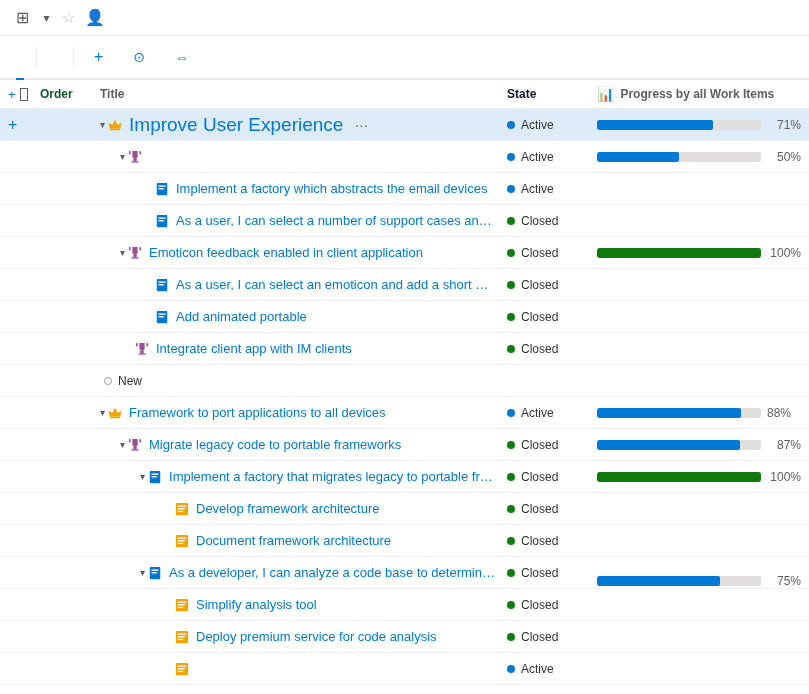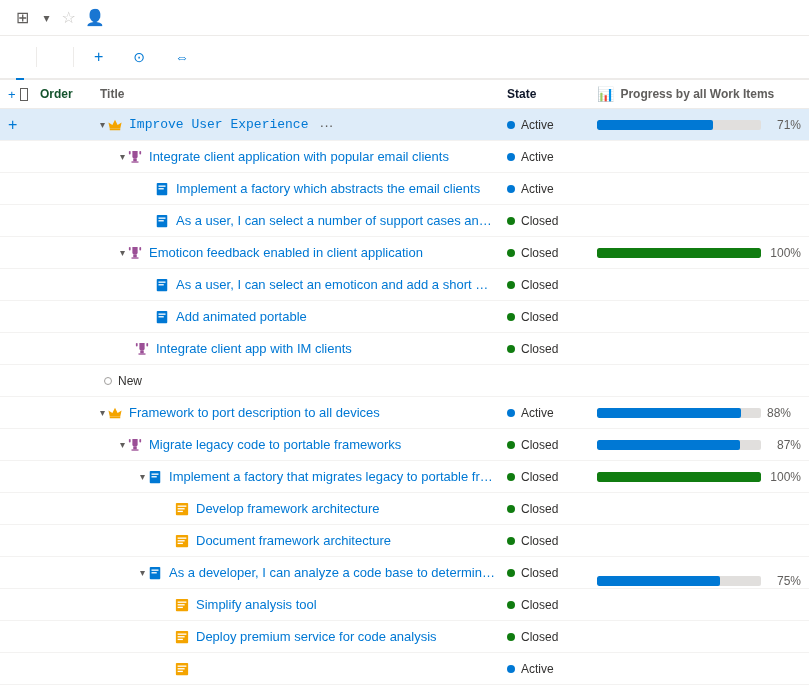--- a/index.html
+++ b/index.html
@@ -63,21 +63,21 @@
         <div style="padding: 0px 8px; color: rgb(0, 120, 212); font-size: 16px; cursor: pointer;">+</div>
         <div style="padding: 0px 8px; color: rgb(96, 94, 92); font-size: 12px;"></div>
         <div style="display: flex; align-items: center; gap: 3px; padding: 0px 4px; overflow: hidden;">
           <span style="font-size: 10px; color: rgb(96, 94, 92); cursor: pointer; flex-shrink: 0;">▾</span>
           <span style="flex-shrink: 0; display: flex; align-items: center;">
             <svg width="14" height="14" viewBox="0 0 16 16" fill="none">
               <path d="M2 12h12l1.5-7L11 8 8 2 5 8 0.5 5z" fill="#f4a400"></path>
               <rect x="2" y="12" width="12" height="2" fill="#f4a400"></rect>
             </svg>
           </span>
-          <span style="overflow: hidden; text-overflow: ellipsis; white-space: nowrap; color: rgb(0, 120, 212); cursor: pointer; font-size: 13px; margin-left: 4px; font-family: Liberation Mono, monospace;">Improve User Experience</span>
+          <span style="overflow: hidden; text-overflow: ellipsis; white-space: nowrap; color: rgb(0, 120, 212); cursor: pointer; font-size: 19px; margin-left: 4px;">Improve User Experience</span>
           <span style="margin-left: 8px; color: rgb(96, 94, 92); cursor: pointer; font-size: 14px; flex-shrink: 0;">···</span>
         </div>
         <div style="padding: 0px 8px; display: flex; align-items: center; gap: 6px; font-size: 12px;">
           <span style="width: 8px; height: 8px; border-radius: 50%; flex-shrink: 0; background: rgb(0, 120, 212);"></span>
           <span>Active</span>
         </div>
         <div style="padding: 0px 8px; display: flex; align-items: center; gap: 6px;">
           <div style="height: 10px; background: rgb(225, 223, 221); border-radius: 2px; flex: 1 1 0%; overflow: hidden;">
             <div style="height: 100%; border-radius: 2px; width: 71%; background: rgb(0, 120, 212);"></div>
           </div>
@@ -91,40 +91,45 @@
           <span style="font-size: 10px; color: rgb(96, 94, 92); cursor: pointer; flex-shrink: 0;">▾</span>
           <span style="flex-shrink: 0; display: flex; align-items: center;">
             <svg width="14" height="14" viewBox="0 0 16 16" fill="none">
               <path d="M5 1h6v6c0 2-1.5 3-3 3s-3-1-3-3V1z" fill="#9b4f96"></path>
               <rect x="6" y="10" width="4" height="3" fill="#9b4f96"></rect>
               <rect x="4" y="13" width="8" height="1.5" fill="#9b4f96"></rect>
               <rect x="1" y="1" width="2" height="4" rx="1" fill="#9b4f96"></rect>
               <rect x="13" y="1" width="2" height="4" rx="1" fill="#9b4f96"></rect>
             </svg>
           </span>
-          <span style="overflow: hidden; text-overflow: ellipsis; white-space: nowrap; color: rgb(0, 120, 212); cursor: pointer; font-size: 13px; margin-left: 4px;">Integrate client application with popular email clients</span>
         </div>
         <div style="padding: 0px 8px; display: flex; align-items: center; gap: 6px; font-size: 12px;">
           <span style="width: 8px; height: 8px; border-radius: 50%; flex-shrink: 0; background: rgb(0, 120, 212);"></span>
           <span>Active</span>
         </div>
-      </div>
-      <div style="display: grid; grid-template-columns: 36px 60px 1fr 90px 220px; align-items: center; height: 32px; border-bottom: 1px solid rgb(243, 242, 241);">
-        <div style="padding: 0px 8px; color: rgb(0, 120, 212); font-size: 16px; cursor: pointer;"></div>
-        <div style="padding: 0px 8px; color: rgb(96, 94, 92); font-size: 12px;"></div>
-        <div style="display: flex; align-items: center; gap: 3px; padding: 0px 4px 0px 44px; overflow: hidden;">
-          <span style="width: 12px; flex-shrink: 0;"></span>
-          <span style="flex-shrink: 0; display: flex; align-items: center;">
-            <svg width="14" height="14" viewBox="0 0 16 16" fill="none">
-              <rect x="2" y="1" width="12" height="14" rx="1" fill="#0078d4"></rect>
-              <rect x="4" y="4" width="8" height="1.5" fill="white"></rect>
-              <rect x="4" y="7" width="6" height="1.5" fill="white"></rect>
-            </svg>
-          </span>
-          <span style="overflow: hidden; text-overflow: ellipsis; white-space: nowrap; color: rgb(0, 120, 212); cursor: pointer; font-size: 13px; margin-left: 4px;">Implement a factory which abstracts the email clients</span>
+        <div style="padding: 0px 8px; display: flex; align-items: center; gap: 6px;">
+          <div style="height: 10px; background: rgb(225, 223, 221); border-radius: 2px; flex: 1 1 0%; overflow: hidden;">
+            <div style="height: 100%; border-radius: 2px; width: 50%; background: rgb(0, 120, 212);"></div>
+          </div>
+          <span style="font-size: 12px; color: rgb(96, 94, 92); width: 34px; text-align: right;">50%</span>
+        </div>
+      </div>
+      <div style="display: grid; grid-template-columns: 36px 60px 1fr 90px 220px; align-items: center; height: 32px; border-bottom: 1px solid rgb(243, 242, 241);">
+        <div style="padding: 0px 8px; color: rgb(0, 120, 212); font-size: 16px; cursor: pointer;"></div>
+        <div style="padding: 0px 8px; color: rgb(96, 94, 92); font-size: 12px;"></div>
+        <div style="display: flex; align-items: center; gap: 3px; padding: 0px 4px 0px 44px; overflow: hidden;">
+          <span style="width: 12px; flex-shrink: 0;"></span>
+          <span style="flex-shrink: 0; display: flex; align-items: center;">
+            <svg width="14" height="14" viewBox="0 0 16 16" fill="none">
+              <rect x="2" y="1" width="12" height="14" rx="1" fill="#0078d4"></rect>
+              <rect x="4" y="4" width="8" height="1.5" fill="white"></rect>
+              <rect x="4" y="7" width="6" height="1.5" fill="white"></rect>
+            </svg>
+          </span>
+          <span style="overflow: hidden; text-overflow: ellipsis; white-space: nowrap; color: rgb(0, 120, 212); cursor: pointer; font-size: 13px; margin-left: 4px;">Implement a factory which abstracts the email devices</span>
         </div>
         <div style="padding: 0px 8px; display: flex; align-items: center; gap: 6px; font-size: 12px;">
           <span style="width: 8px; height: 8px; border-radius: 50%; flex-shrink: 0; background: rgb(0, 120, 212);"></span>
           <span>Active</span>
         </div>
         <div style="padding: 0px 8px; display: flex; align-items: center; gap: 6px;"></div>
       </div>
       <div style="display: grid; grid-template-columns: 36px 60px 1fr 90px 220px; align-items: center; height: 32px; border-bottom: 1px solid rgb(243, 242, 241);">
         <div style="padding: 0px 8px; color: rgb(0, 120, 212); font-size: 16px; cursor: pointer;"></div>
         <div style="padding: 0px 8px; color: rgb(96, 94, 92); font-size: 12px;"></div>
@@ -247,21 +252,21 @@
         <div style="padding: 0px 8px; color: rgb(0, 120, 212); font-size: 16px; cursor: pointer;"></div>
         <div style="padding: 0px 8px; color: rgb(96, 94, 92); font-size: 12px;"></div>
         <div style="display: flex; align-items: center; gap: 3px; padding: 0px 4px; overflow: hidden;">
           <span style="font-size: 10px; color: rgb(96, 94, 92); cursor: pointer; flex-shrink: 0;">▾</span>
           <span style="flex-shrink: 0; display: flex; align-items: center;">
             <svg width="14" height="14" viewBox="0 0 16 16" fill="none">
               <path d="M2 12h12l1.5-7L11 8 8 2 5 8 0.5 5z" fill="#f4a400"></path>
               <rect x="2" y="12" width="12" height="2" fill="#f4a400"></rect>
             </svg>
           </span>
-          <span style="overflow: hidden; text-overflow: ellipsis; white-space: nowrap; color: rgb(0, 120, 212); cursor: pointer; font-size: 13px; margin-left: 4px;">Framework to port description to all devices</span>
+          <span style="overflow: hidden; text-overflow: ellipsis; white-space: nowrap; color: rgb(0, 120, 212); cursor: pointer; font-size: 13px; margin-left: 4px;">Framework to port applications to all devices</span>
         </div>
         <div style="padding: 0px 8px; display: flex; align-items: center; gap: 6px; font-size: 12px;">
           <span style="width: 8px; height: 8px; border-radius: 50%; flex-shrink: 0; background: rgb(0, 120, 212);"></span>
           <span>Active</span>
         </div>
         <div style="padding: 0px 8px; display: flex; align-items: center; gap: 6px;">
           <div style="height: 10px; background: rgb(225, 223, 221); border-radius: 2px; flex: 1 1 0%; overflow: hidden;">
             <div style="height: 100%; border-radius: 2px; width: 88%; background: rgb(0, 120, 212);"></div>
           </div>
           <span style="font-size: 12px; color: rgb(96, 94, 92); width: 34px; text-align: left;">88%</span>

